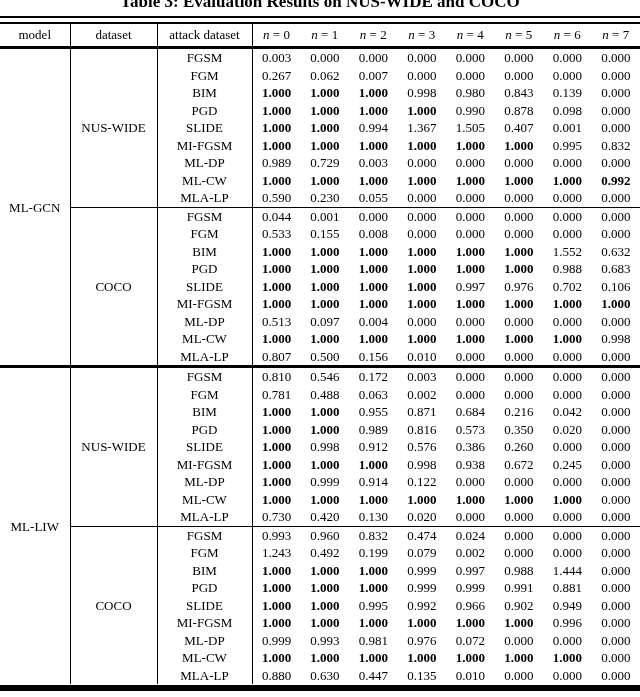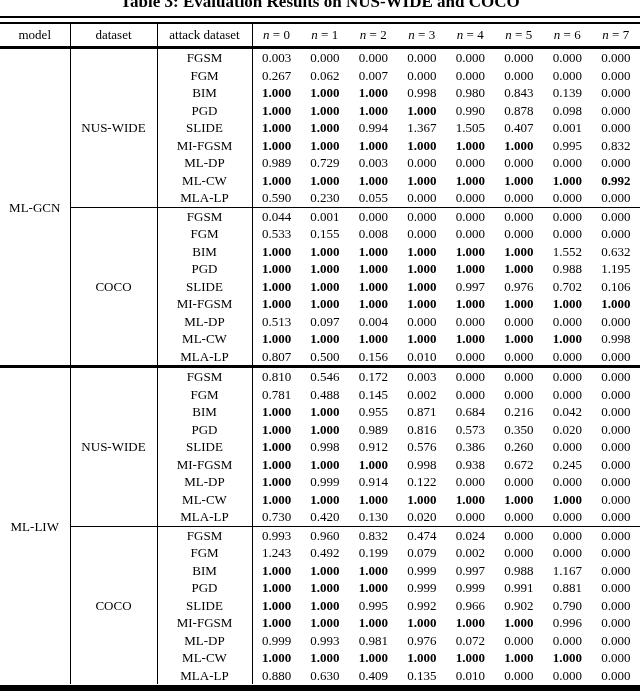--- a/index.html
+++ b/index.html
@@ -206,21 +206,21 @@
       </tr>
       <tr>
         <td class="b-r">PGD</td>
         <td class="bold">1.000</td>
         <td class="bold">1.000</td>
         <td class="bold">1.000</td>
         <td class="bold">1.000</td>
         <td class="bold">1.000</td>
         <td class="bold">1.000</td>
         <td>0.988</td>
-        <td>1.195</td>
+        <td>0.683</td>
       </tr>
       <tr>
         <td class="b-r">SLIDE</td>
         <td class="bold">1.000</td>
         <td class="bold">1.000</td>
         <td class="bold">1.000</td>
         <td class="bold">1.000</td>
         <td>0.997</td>
         <td>0.976</td>
         <td>0.702</td>
@@ -280,21 +280,21 @@
         <td>0.003</td>
         <td>0.000</td>
         <td>0.000</td>
         <td>0.000</td>
         <td>0.000</td>
       </tr>
       <tr>
         <td class="b-r">FGM</td>
         <td>0.781</td>
         <td>0.488</td>
-        <td>0.145</td>
+        <td>0.063</td>
         <td>0.002</td>
         <td>0.000</td>
         <td>0.000</td>
         <td>0.000</td>
         <td>0.000</td>
       </tr>
       <tr>
         <td class="b-r">BIM</td>
         <td class="bold">1.000</td>
         <td class="bold">1.000</td>
@@ -395,21 +395,21 @@
         <td>0.000</td>
       </tr>
       <tr>
         <td class="b-r">BIM</td>
         <td class="bold">1.000</td>
         <td class="bold">1.000</td>
         <td class="bold">1.000</td>
         <td>0.999</td>
         <td>0.997</td>
         <td>0.988</td>
-        <td>1.167</td>
+        <td>1.444</td>
         <td>0.000</td>
       </tr>
       <tr>
         <td class="b-r">PGD</td>
         <td class="bold">1.000</td>
         <td class="bold">1.000</td>
         <td class="bold">1.000</td>
         <td>0.999</td>
         <td>0.999</td>
         <td>0.991</td>
@@ -417,21 +417,21 @@
         <td>0.000</td>
       </tr>
       <tr>
         <td class="b-r">SLIDE</td>
         <td class="bold">1.000</td>
         <td class="bold">1.000</td>
         <td>0.995</td>
         <td>0.992</td>
         <td>0.966</td>
         <td>0.902</td>
-        <td>0.790</td>
+        <td>0.949</td>
         <td>0.000</td>
       </tr>
       <tr>
         <td class="b-r">MI-FGSM</td>
         <td class="bold">1.000</td>
         <td class="bold">1.000</td>
         <td class="bold">1.000</td>
         <td class="bold">1.000</td>
         <td class="bold">1.000</td>
         <td class="bold">1.000</td>
@@ -457,21 +457,21 @@
         <td class="bold">1.000</td>
         <td class="bold">1.000</td>
         <td class="bold">1.000</td>
         <td class="bold">1.000</td>
         <td>0.000</td>
       </tr>
       <tr>
         <td class="b-r">MLA-LP</td>
         <td>0.880</td>
         <td>0.630</td>
-        <td>0.409</td>
+        <td>0.447</td>
         <td>0.135</td>
         <td>0.010</td>
         <td>0.000</td>
         <td>0.000</td>
         <td>0.000</td>
       </tr>
     </tbody>
 </table>
 
 <div class="rule-bottom"></div>

